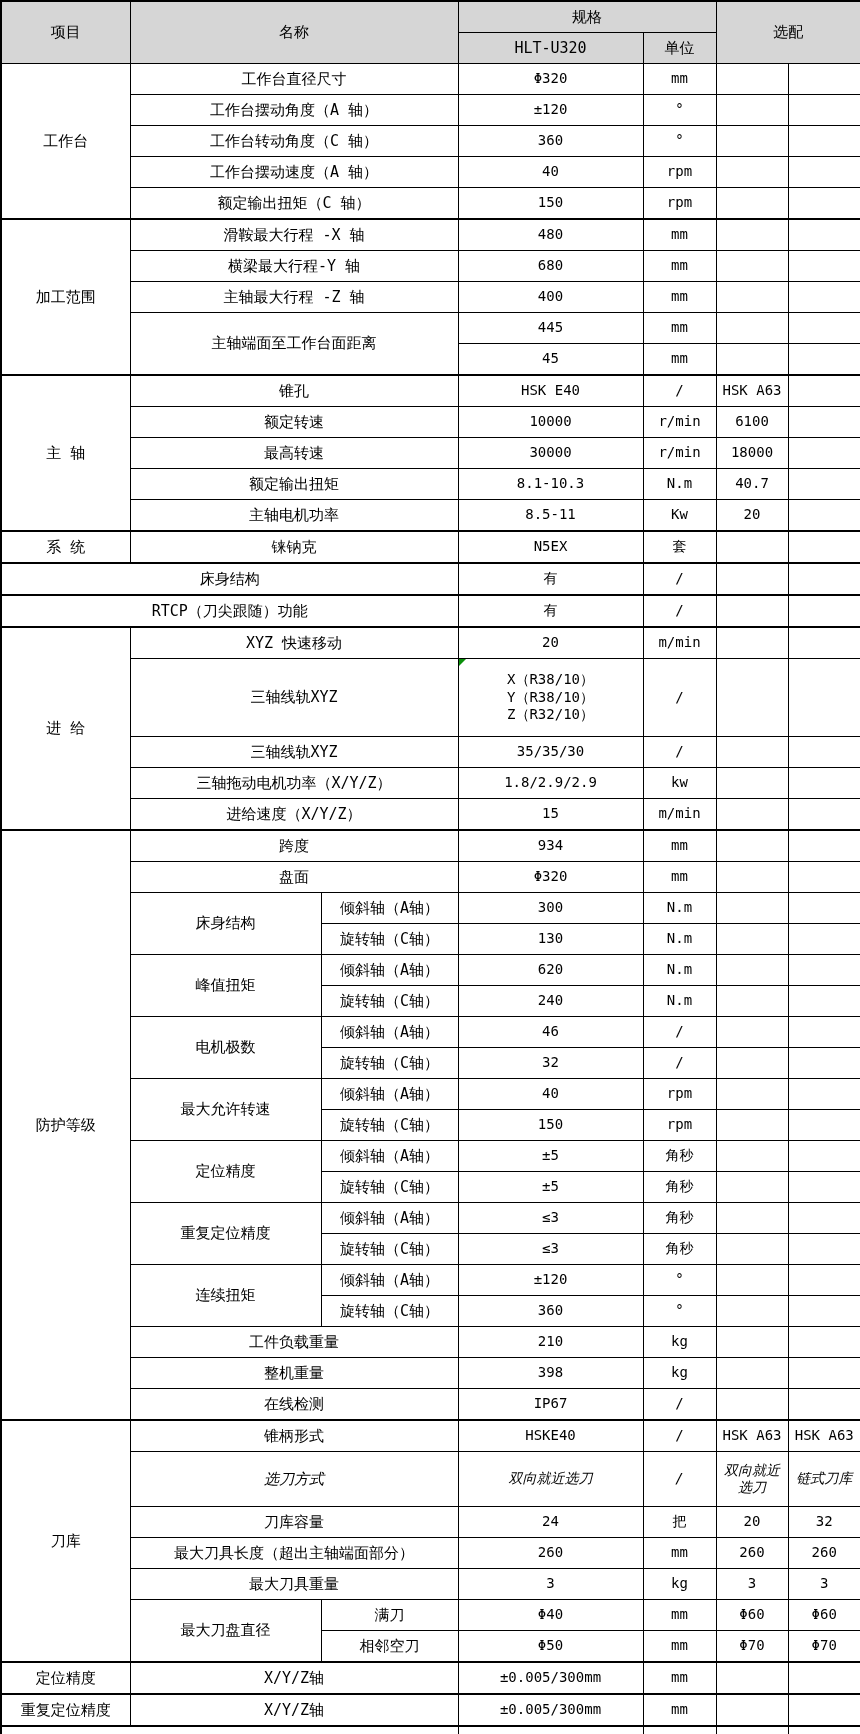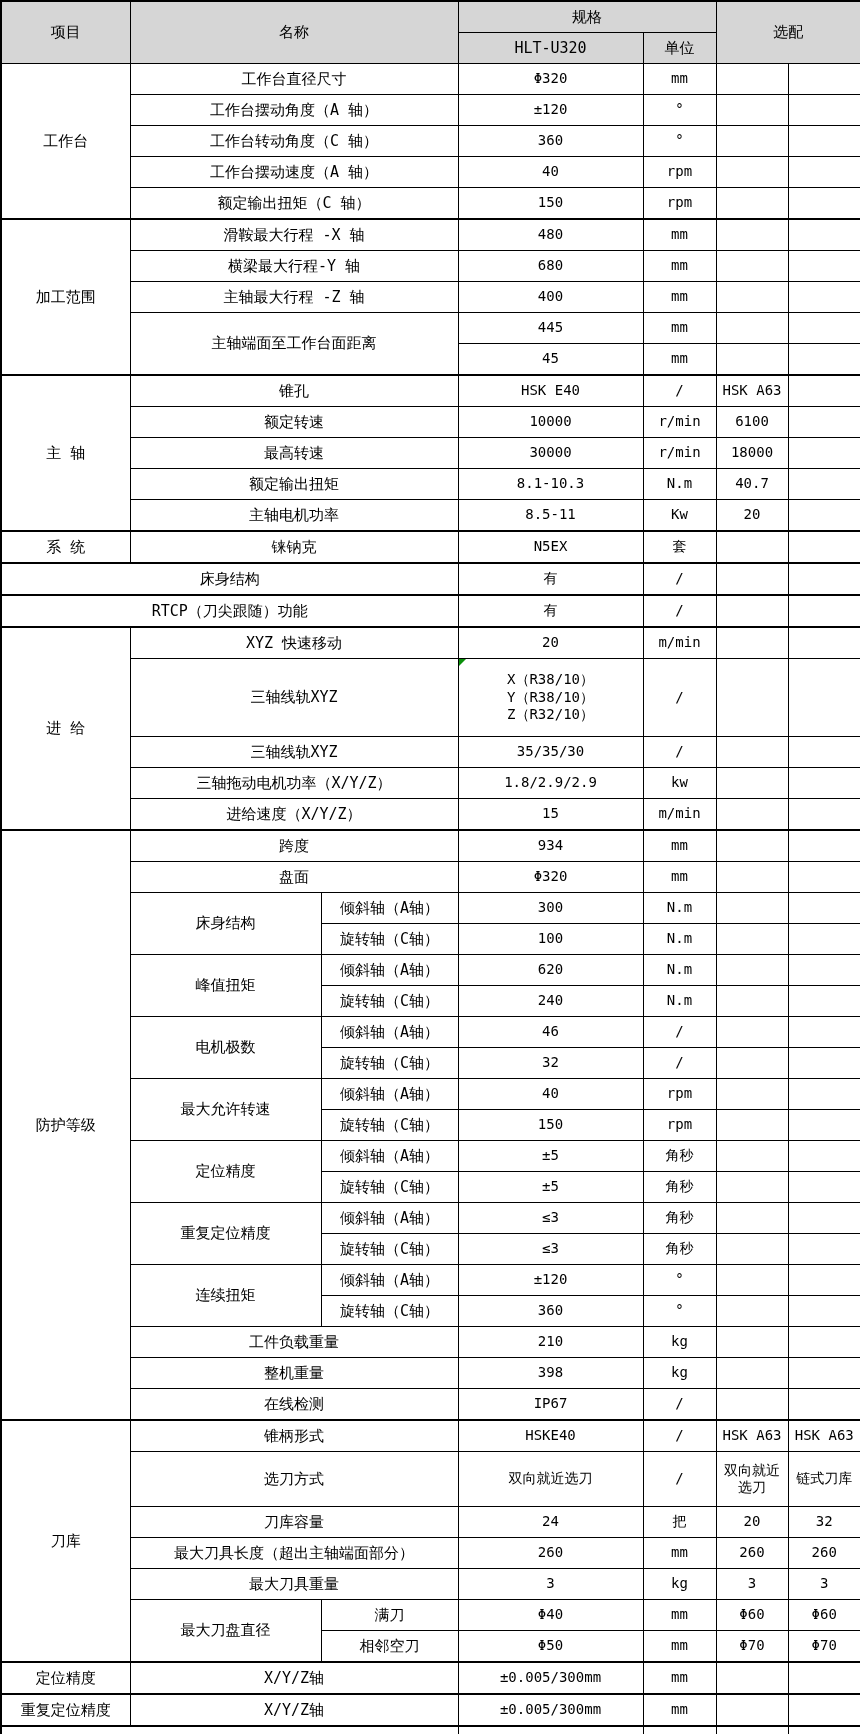--- a/index.html
+++ b/index.html
@@ -33,21 +33,21 @@
   }
   thead td{
     background:var(--header-bg,#d6d6d6);
     font-size:15px;
   }
   thead tr.h1{height:29px;}
   thead tr.h2{height:26px;}
   .c-item,.c-name,.c-sub,.c-merge{font-size:15px;}
   tr.bt > td{border-top:2px solid #000;}
   tr.h78{height:78px;}
-  tr.h55{height:55px;}
+  tr.h55{height:55px;font-style:italic;}
   td.marker::before{
     content:"";
     position:absolute;
     left:0;top:0;
     width:0;height:0;
     border-top:7px solid var(--marker-green,#0a8f0a);
     border-right:7px solid transparent;
   }
 </style>
 </head>
@@ -262,21 +262,21 @@
         <tr>
           <td rowspan="2" class="c-name">床身结构</td>
           <td class="c-sub">倾斜轴（A轴）</td>
           <td class="c-val">300</td>
           <td class="c-unit">N.m</td>
           <td class="c-opt"></td>
           <td class="c-opt"></td>
         </tr>
         <tr>
           <td class="c-sub">旋转轴（C轴）</td>
-          <td class="c-val">100</td>
+          <td class="c-val">130</td>
           <td class="c-unit">N.m</td>
           <td class="c-opt"></td>
           <td class="c-opt"></td>
         </tr>
         <tr>
           <td rowspan="2" class="c-name">峰值扭矩</td>
           <td class="c-sub">倾斜轴（A轴）</td>
           <td class="c-val">620</td>
           <td class="c-unit">N.m</td>
           <td class="c-opt"></td>

